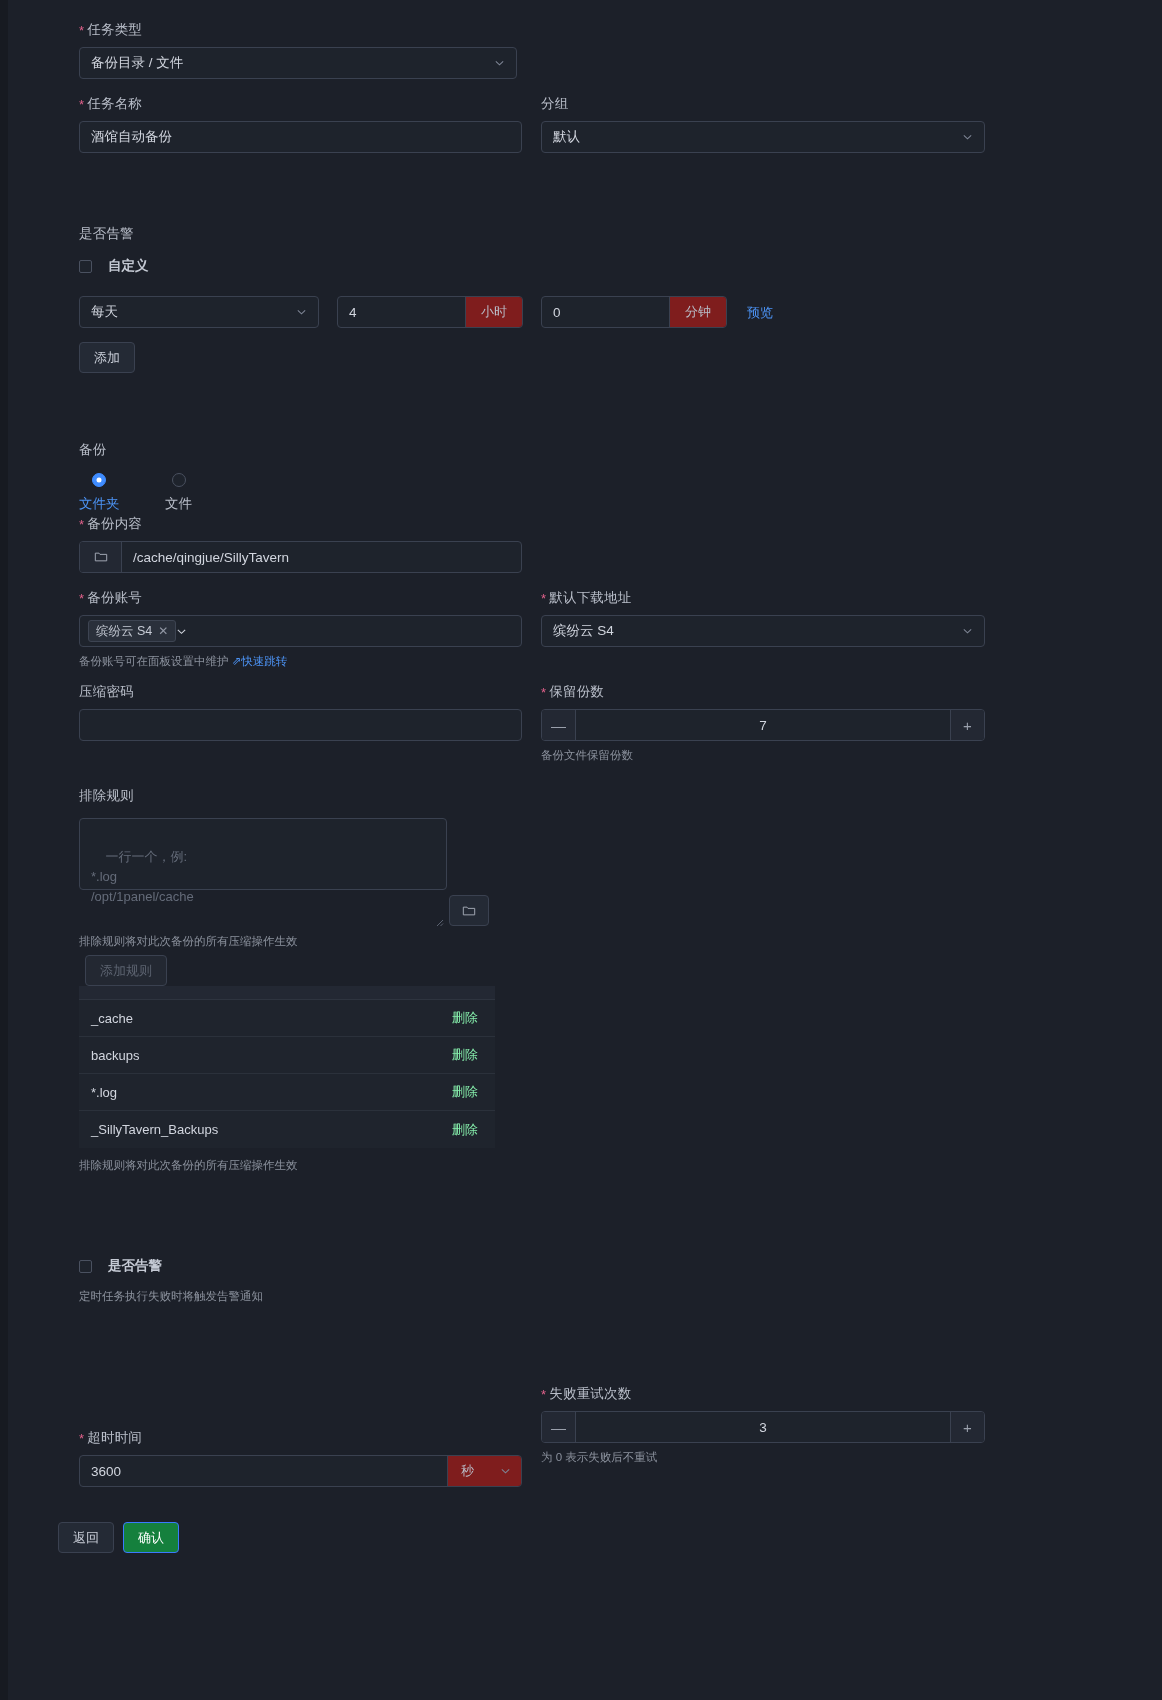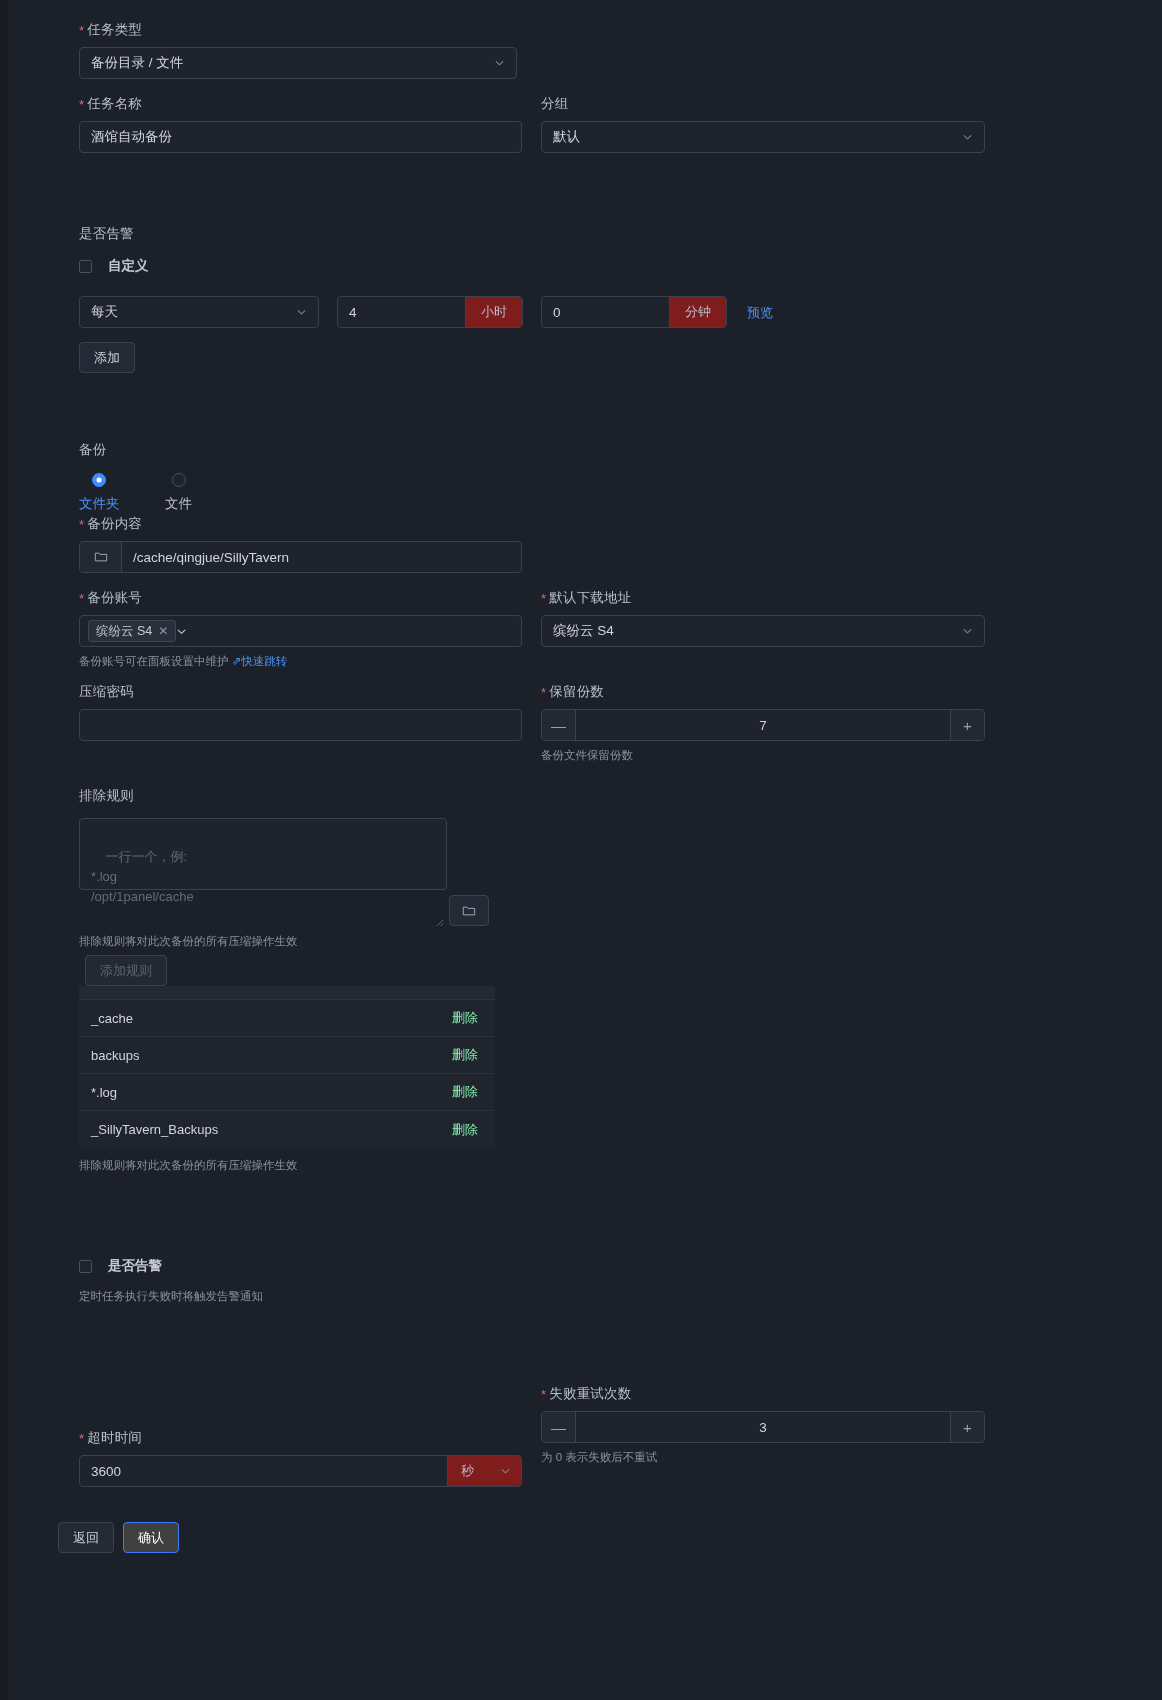--- a/index.html
+++ b/index.html
@@ -108,21 +108,21 @@
     color: #c9ced8;
     font-size: 13px;
     font-family: inherit;
     display: inline-flex;
     align-items: center;
     justify-content: center;
     cursor: pointer;
   }
   .btn.disabled { color: #5c6370; background: #232832; cursor: default; }
   .btn.primary {
-    background: #404040;
+    background: #15803d;
     border-color: #3a7afe;
     color: #ffffff;
   }
   .link { color: #4c93f5; font-size: 13px; cursor: pointer; }
   .link-sm { color: #4c93f5; font-size: 11.5px; cursor: pointer; }
 
   
   .tagbox {
     height: 32px; background: #1e232c;
     border: 1px solid #3a4150; border-radius: 4px;

